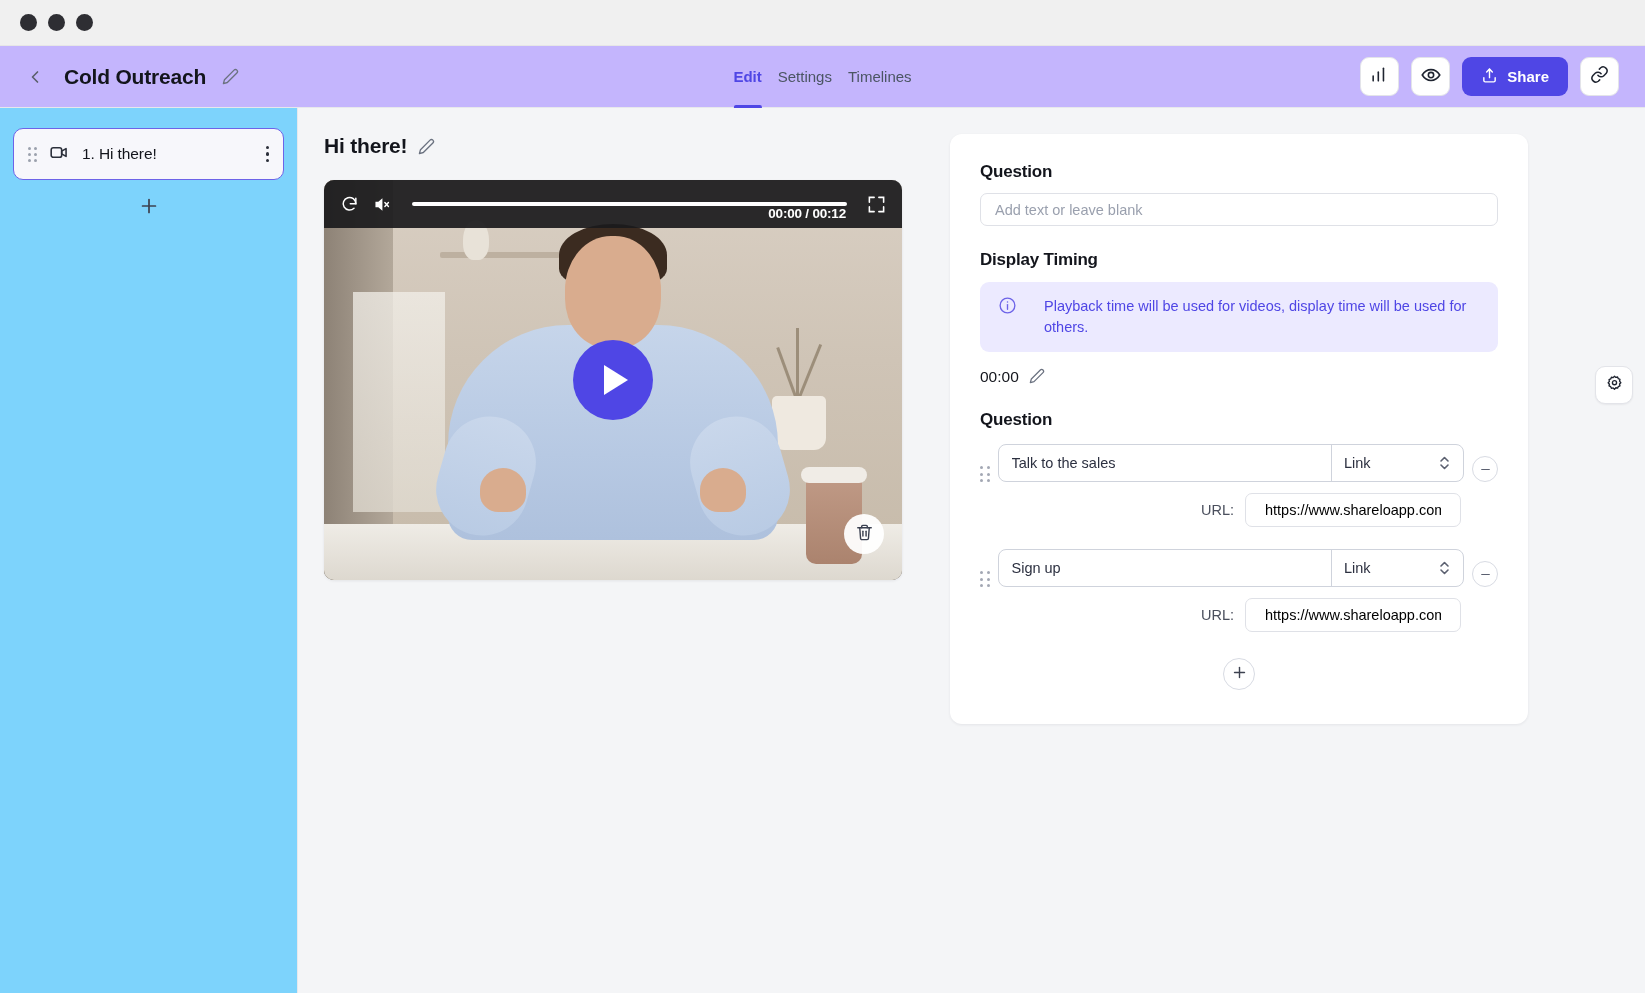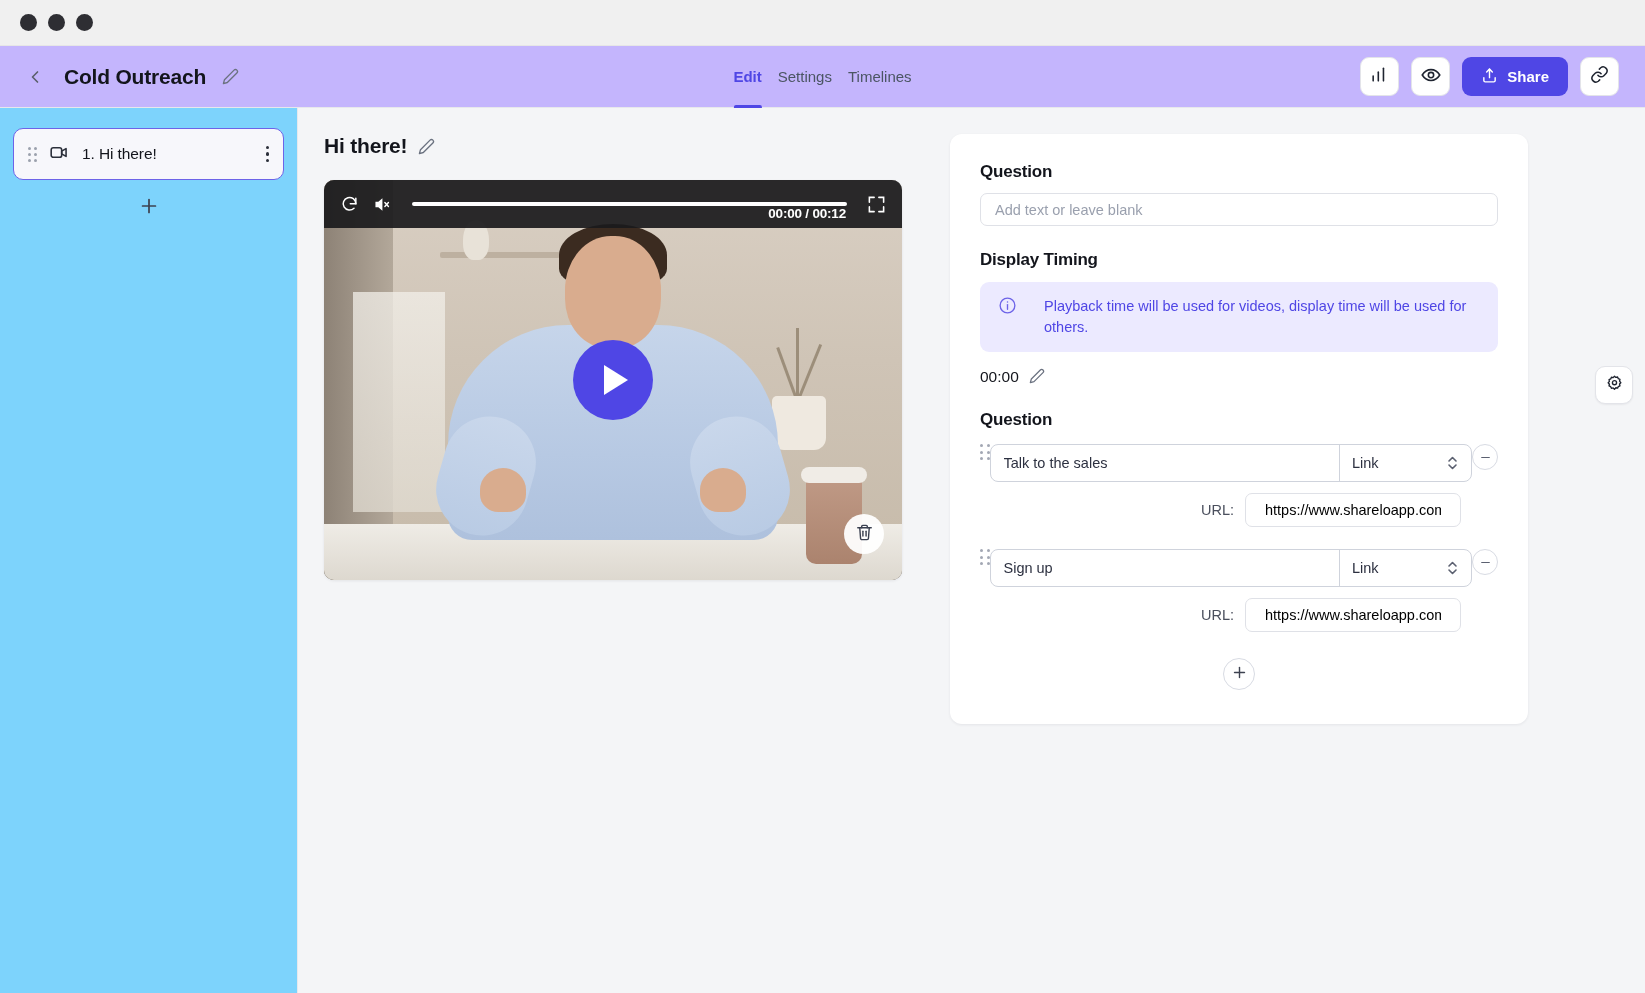--- a/index.html
+++ b/index.html
@@ -227,21 +227,21 @@
 
   .info-banner {
     margin-top: 12px; background: #eceaff; border-radius: 9px;
     padding: 14px 18px; display: flex; gap: 27px; align-items: flex-start;
   }
   .info-txt { font-size: 14.5px; line-height: 1.45; color: #4f46e5; font-weight: 500; }
 
   .time-row { display: flex; align-items: flex-start; gap: 10px; margin-top: 16px; }
   .time-val { font-size: 15.5px; color: #13151c; font-weight: 500; }
 
-  .choice-row { display: flex; align-items: flex-start; gap: 0; margin-top: 14px; }
+  .choice-row { display: flex; align-items: flex-end; gap: 8px; margin-top: 14px; }
   .choice-grip { display: grid; grid-template-columns: 3px 3px; gap: 3.5px; cursor: grab; }
   .choice-grip i { width: 3px; height: 3px; border-radius: 50%; background: #a3a8b4; display: block; }
   .choice-combo {
     flex: 1; display: flex; height: 38px;
     border: 1px solid #cfd3dc; border-radius: 8px; overflow: hidden; background: #fff;
   }
   .choice-label-input {
     flex: 1; border: none; outline: none; padding: 0 13px;
     font-size: 14.5px; font-family: inherit; color: #2c3040; background: transparent;
   }

